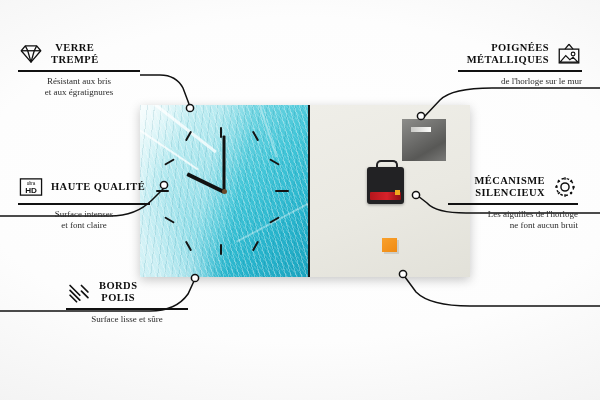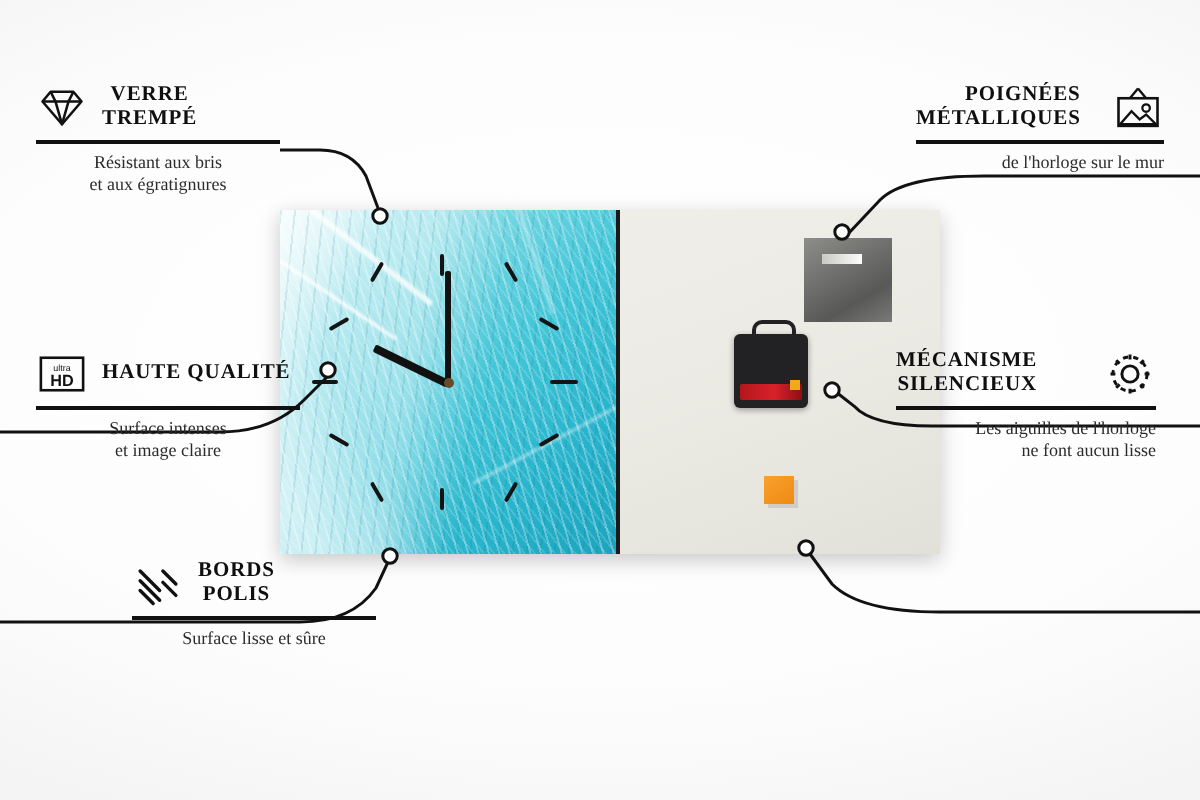--- a/index.html
+++ b/index.html
@@ -85,21 +85,21 @@
   .co-title{
     font-weight:bold;font-size:10.5px;line-height:12.5px;
     letter-spacing:.45px;color:#0f0f0f;text-transform:uppercase;white-space:nowrap;
   }
   .co-rule{height:1.6px;background:#111;margin-top:3px;}
   .co-desc{
     font-size:9px;line-height:11.4px;color:#2b2b2b;margin-top:4px;white-space:nowrap;
   }
   .left .co-head{justify-content:flex-start;}
   .left .co-desc,.left .co-title{text-align:center;}
-  .right .co-head{justify-content:space-between;}
+  .right .co-head{justify-content:flex-end;}
   .right .co-desc,.right .co-title{text-align:right;}
   .ico{flex:0 0 auto;width:26px;height:26px;display:block;}
 </style>
 </head>
 <body>
 
 <div id="stage">
 
   <div class="product">
 
@@ -184,21 +184,21 @@
         <text x="16" y="14" font-family="Liberation Sans, sans-serif" font-size="5.5" text-anchor="middle" fill="#111">ultra</text>
         <text x="16" y="23.5" font-family="Liberation Sans, sans-serif" font-size="10" font-weight="bold" text-anchor="middle" fill="#111">HD</text>
       </svg>
       <div>
         <div class="co-title">HAUTE QUALITÉ</div>
       </div>
     </div>
     <div class="co-rule" style="width:132px;"></div>
     <div class="co-desc">
       <div>Surface intenses</div>
-      <div>et image claire</div>
+      <div>et font claire</div>
     </div>
   </div>
 
   <div class="callout left" style="left:18px;top:279px;width:122px;margin-left:48px;">
     <div class="co-head">
       <svg class="ico" viewBox="0 0 32 32">
         <g stroke="#111" stroke-width="2.1" stroke-linecap="round">
           <path d="M5 8 L17 20"></path>
             <path d="M5 14 L17 26"></path>
             <path d="M5 20 L13 28"></path>
@@ -248,18 +248,18 @@
           <path d="M16 4 v3 M16 25 v3 M4 16 h3 M25 16 h3
                    M7.5 7.5 l2.1 2.1 M22.4 22.4 l2.1 2.1
                    M24.5 7.5 l-2.1 2.1 M9.6 22.4 l-2.1 2.1"></path>
           <circle cx="16" cy="16" r="10.5" stroke-dasharray="3.2 3.2"></circle>
         </g>
       </svg>
     </div>
     <div class="co-rule" style="width:130px;margin-left:auto;"></div>
     <div class="co-desc">
       <div>Les aiguilles de l'horloge</div>
-      <div>ne font aucun lisse</div>
+      <div>ne font aucun bruit</div>
     </div>
   </div>
 
 
 </div>
 
 </body></html>

